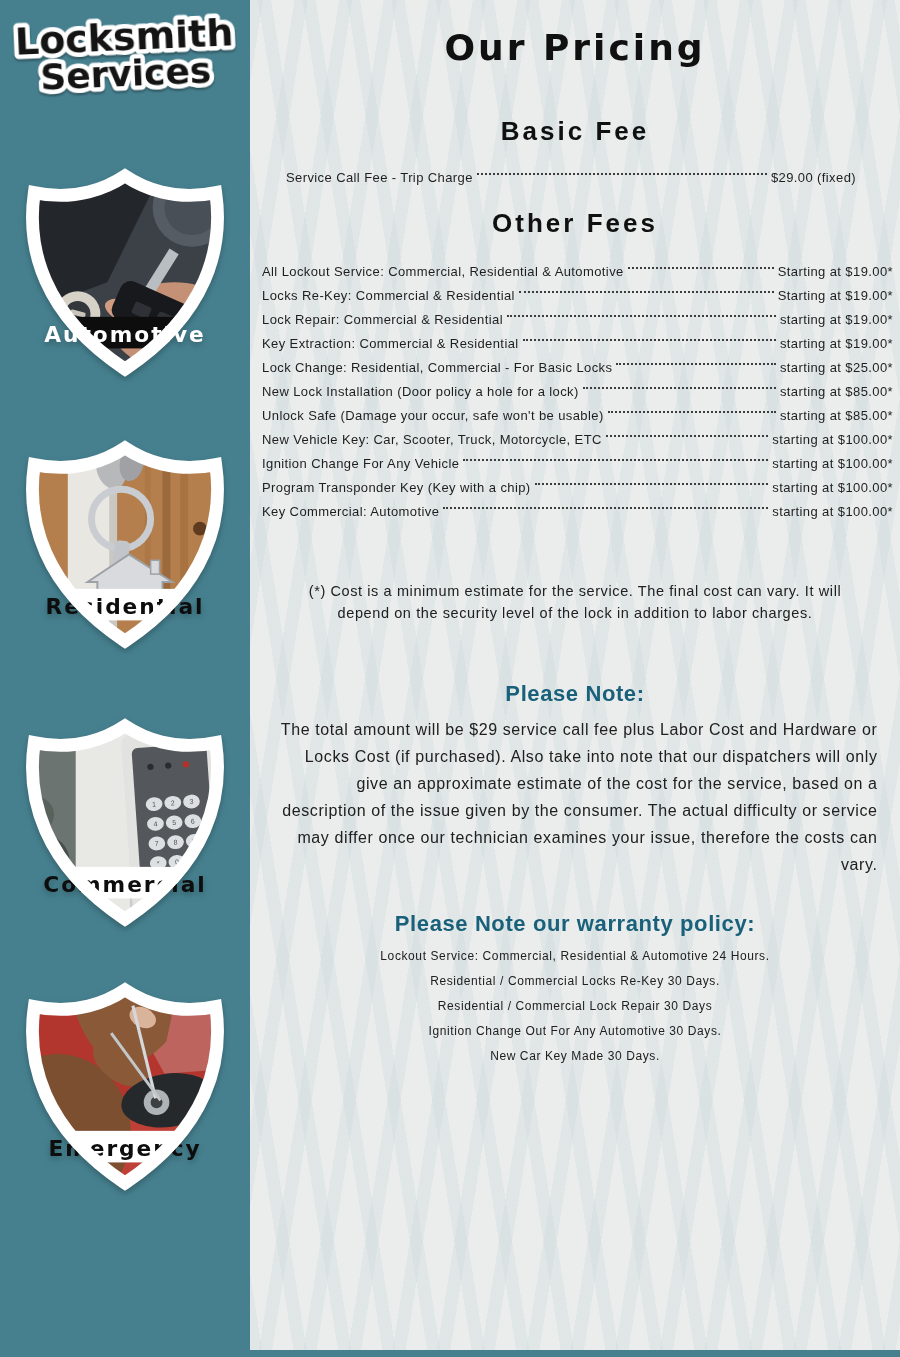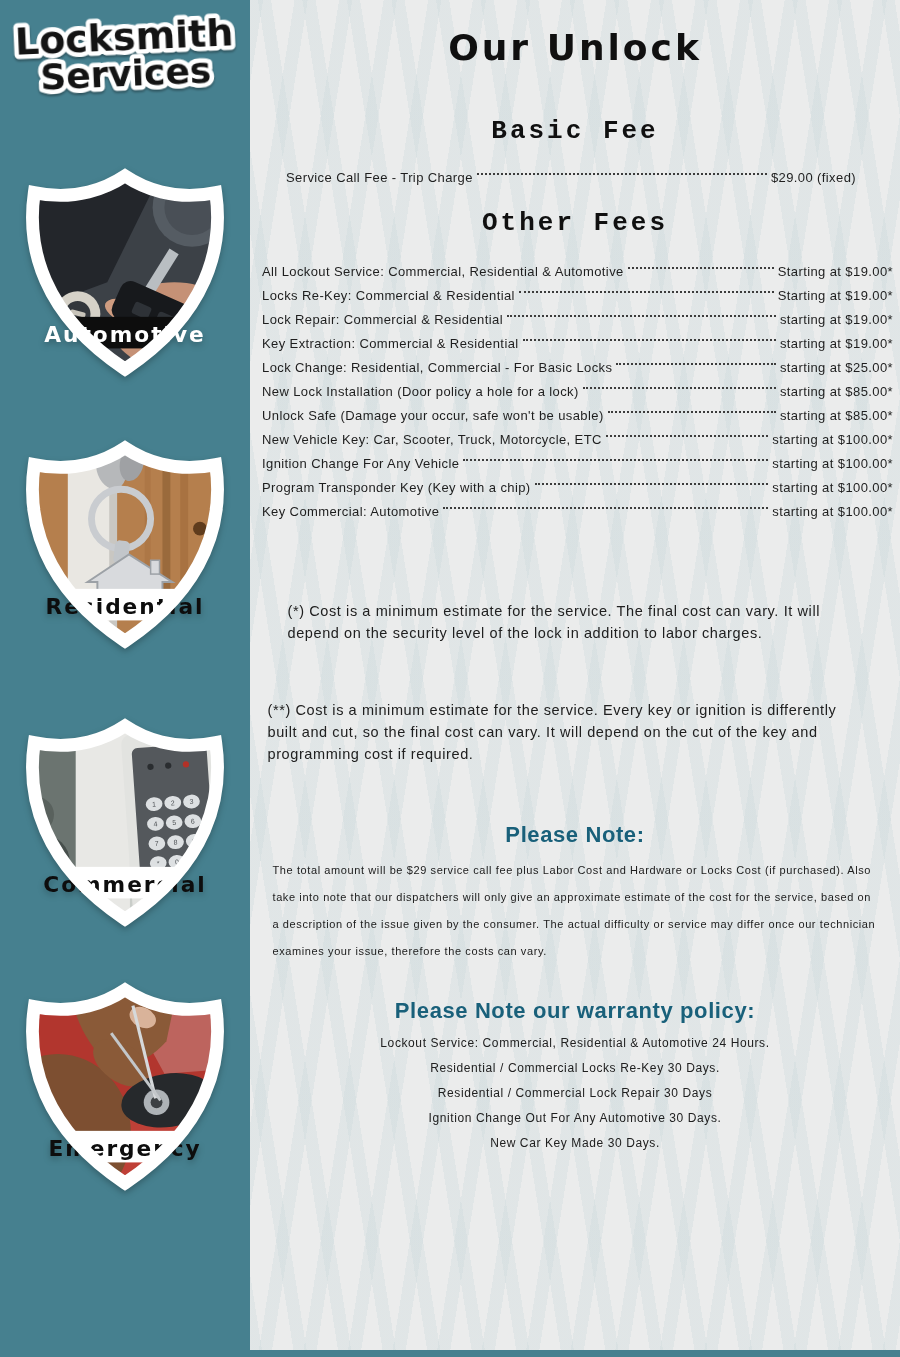--- a/index.html
+++ b/index.html
@@ -47,55 +47,55 @@
       repeating-linear-gradient(81deg, rgba(200,215,218,.30) 0 13px, rgba(0,0,0,0) 13px 44px);
     color:var(--text-dark,#1d1d1d);
   }
   .title{
     margin:30px 0 0;text-align:center;
     font-family:"DejaVu Sans",sans-serif;font-weight:bold;
     font-size:36px;line-height:1;letter-spacing:3px;color:#101010;
   }
   .section-heading{
     margin:52px 0 0;text-align:center;
-    font-family:Liberation Mono, monospace;font-weight:bold;
+    font-family:Liberation Sans, sans-serif;font-weight:bold;
     font-size:26px;line-height:1;letter-spacing:3px;color:#101010;
   }
   .section-heading.other{margin-top:22px;}
 
   .fee-row{
     display:flex;align-items:center;
     font-size:13px;letter-spacing:.4px;color:#1e1e1e;
     height:24px;line-height:24px;white-space:nowrap;
   }
   .basic-row{margin:24px 44px 0 36px;height:20px;line-height:20px;}
   .fee-list{margin:24px 7px 0 12px;}
   .fee-dots{
     flex:1;min-width:10px;margin:0 4px;
     border-bottom:2px dotted #3c3c3c;
     transform:translateY(-4px);
   }
   .fee-price{white-space:nowrap;}
 
   .note{
-    margin:76px auto 0;max-width:575px;text-align:left;
+    margin:56px auto 0;max-width:575px;text-align:center;
     font-size:14.5px;line-height:22px;letter-spacing:.6px;color:#202020;
     white-space:pre-line;
   }
   .note.second{margin-top:55px;max-width:615px;}
 
   .teal-heading{
     margin:57px 0 0;text-align:center;
     font-size:22px;font-weight:bold;letter-spacing:.6px;
     color:var(--heading-teal,#19607A);
   }
   .teal-heading.warranty{margin-top:33px;}
   .body-para{
-    margin:9px auto 0;max-width:605px;text-align:left;
-    font-size:11px;line-height:27px;letter-spacing:.6px;color:#202020;
+    margin:9px auto 0;max-width:605px;text-align:right;
+    font-size:16px;line-height:27px;letter-spacing:.6px;color:#202020;
   }
   .warranty-lines{margin-top:7px;text-align:center;}
   .warranty-line{font-size:12px;line-height:25px;letter-spacing:.6px;color:#202020;}
 
   .footer-strip{
     position:absolute;left:0;right:0;bottom:0;height:7px;
     background:var(--sidebar-teal,#46808F);
   }
 </style>
 </head>
@@ -238,21 +238,21 @@
         <line x1="96" y1="54" x2="146" y2="122" stroke="#c3c7ca" stroke-width="3"></line>
       </g>
       <rect x="0" y="153" width="220" height="32" class="band-light" clip-path="url(#clipD)"></rect>
       <text x="110" y="178" class="badge-label label-on-light">Emergency</text>
       <path d="M110,10 C92,22 60,36 18,27 C10,82 26,150 110,206 C194,150 210,82 202,27 C160,36 128,22 110,10 Z" fill="none" stroke="#ffffff" stroke-width="13"></path>
     </svg>
   </aside>
 
   <main class="main">
 
-    <h1 class="title">Our Unlock</h1>
+    <h1 class="title">Our Pricing</h1>
 
     <h2 class="section-heading">Basic Fee</h2>
 
     <div class="fee-row basic-row">
       <span>Service Call Fee - Trip Charge</span>
       <span class="fee-dots"></span>
       <span class="fee-price">$29.00 (fixed)</span>
     </div>
 
     <h2 class="section-heading other">Other Fees</h2>
@@ -309,22 +309,20 @@
         <span class="fee-price">starting at $100.00*</span>
       </div>
       <div class="fee-row">
         <span>Key Commercial: Automotive</span>
         <span class="fee-dots"></span>
         <span class="fee-price">starting at $100.00*</span>
       </div>
     </div>
 
     <p class="note">(*) Cost is a minimum estimate for the service. The final cost can vary. It will depend on the security level of the lock in addition to labor charges.</p>
-    <p class="note second">(**) Cost is a minimum estimate for the service. Every key or ignition is differently
-built and cut, so the final cost can vary. It will depend on the cut of the key and programming cost if required.</p>
 
     <h3 class="teal-heading">Please Note:</h3>
     <p class="body-para">The total amount will be $29 service call fee plus Labor Cost and Hardware or Locks Cost (if purchased). Also take into note that our dispatchers will only give an approximate estimate of the cost for the service, based on a description of the issue given by the consumer. The actual difficulty or service may differ once our technician examines your issue, therefore the costs can vary.</p>
 
     <h3 class="teal-heading warranty">Please Note our warranty policy:</h3>
     <div class="warranty-lines">
       <div class="warranty-line">Lockout Service: Commercial, Residential &amp; Automotive 24 Hours.</div>
       <div class="warranty-line">Residential / Commercial Locks Re-Key 30 Days.</div>
       <div class="warranty-line">Residential / Commercial Lock Repair 30 Days</div>
       <div class="warranty-line">Ignition Change Out For Any Automotive 30 Days.</div>

